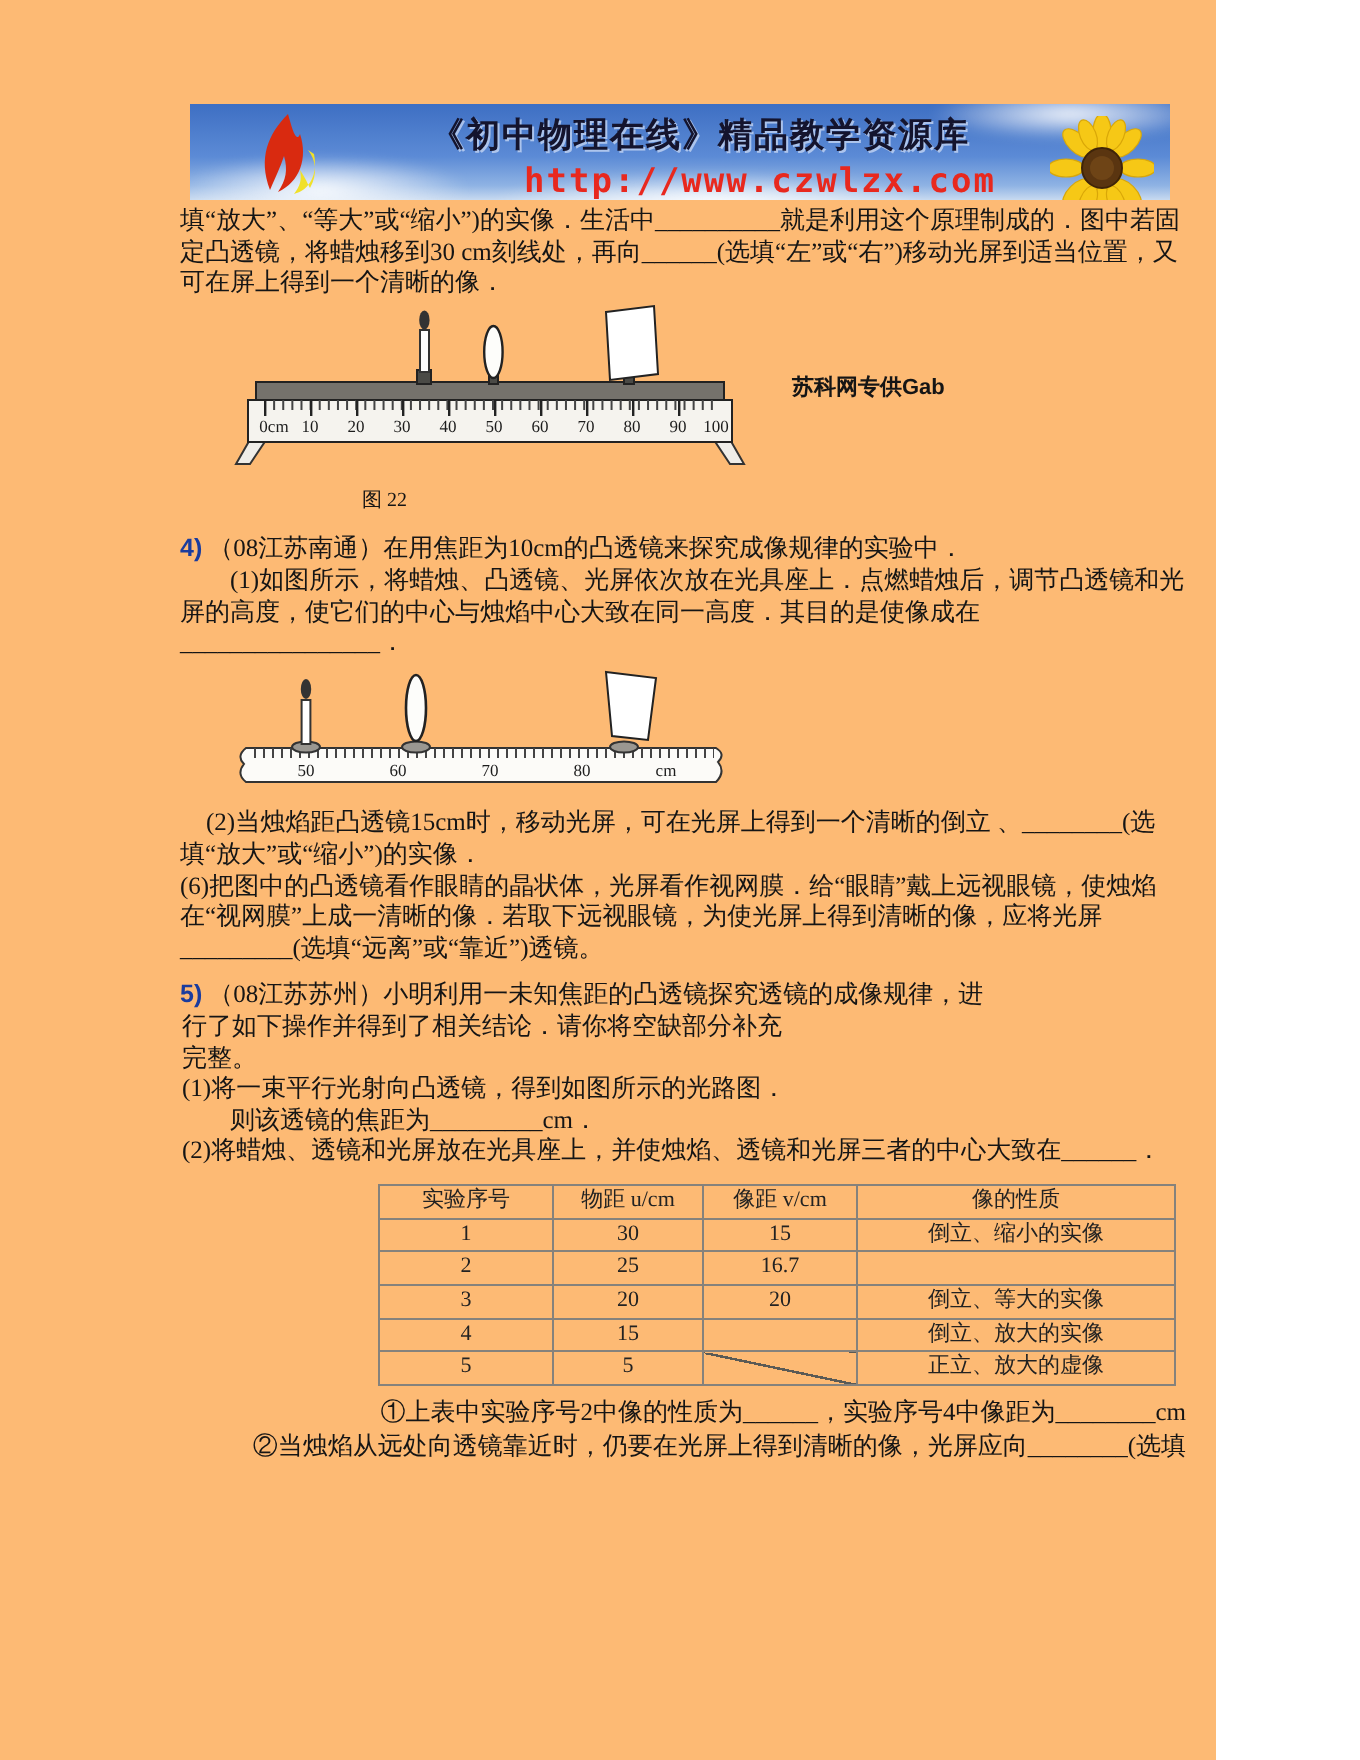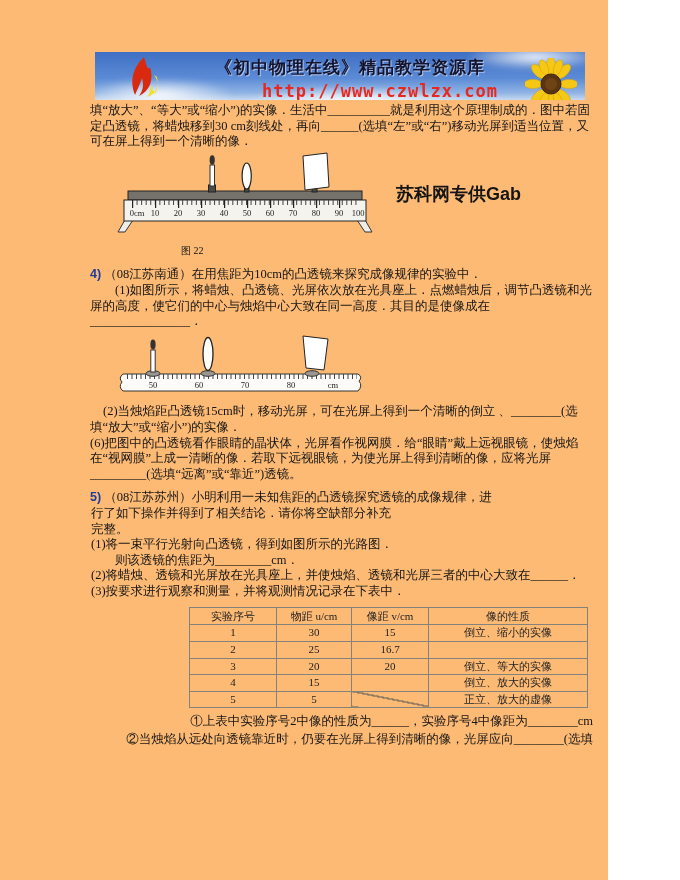--- a/index.html
+++ b/index.html
@@ -27,21 +27,21 @@
   .content{position:absolute;left:90px;top:103px;width:503px;font-size:12.5px;line-height:15.6px;}
   p{margin:0;}
   .qnum{font-weight:bold;color:#1a3c9e;margin-right:3px;font-family:"Liberation Sans","DejaVu Sans",sans-serif;}
   .indent25{text-indent:25px;}
   .indent13{text-indent:13px;}
   .ml13{margin-left:1px;}
   .ml15{margin-left:15px;}
   .ml25{margin-left:25px;}
 
   .fig1row{margin:0 0 0 26px;display:flex;align-items:center;}
-  .watermark{font-weight:bold;font-size:18px;margin-left:22px;margin-top:6px;
+  .watermark{font-weight:bold;font-size:11px;margin-left:22px;margin-top:6px;
              font-family:"Liberation Sans","DejaVu Sans",sans-serif;white-space:nowrap;}
   .caption{margin:9px 0 9px 91px;font-size:10px;}
   .fig2row{margin:4px 0 4px 25px;}
   svg text{font-family:"Liberation Serif","DejaVu Serif",serif;}
 
   .q4{margin-top:1px;}
   .q5{margin-top:8px;}
   .q5 div{white-space:nowrap;}
 
   
@@ -172,21 +172,20 @@
       <p>(6)把图中的凸透镜看作眼睛的晶状体，光屏看作视网膜．给“眼睛”戴上远视眼镜，使烛焰在“视网膜”上成一清晰的像．若取下远视眼镜，为使光屏上得到清晰的像，应将光屏_________(选填“远离”或“靠近”)透镜。</p>
     </div>
 
     <div class="q5">
       <div><span class="qnum">5)</span><span>（08江苏苏州）小明利用一未知焦距的凸透镜探究透镜的成像规律，进</span></div>
       <div class="ml13">行了如下操作并得到了相关结论．请你将空缺部分补充</div>
       <div class="ml13">完整。</div>
       <div class="ml13">(1)将一束平行光射向凸透镜，得到如图所示的光路图．</div>
       <div class="ml25">则该透镜的焦距为_________cm．</div>
       <div class="ml13">(2)将蜡烛、透镜和光屏放在光具座上，并使烛焰、透镜和光屏三者的中心大致在______．</div>
-      <div class="ml13">(3)按要求进行观察和测量，并将观测情况记录在下表中．</div>
     </div>
 
     <table class="results">
       <tbody>
           <tr>
         <th class="cw0">实验序号</th>
         <th class="cw1">物距 u/cm</th>
         <th class="cw2">像距 v/cm</th>
         <th class="cw3">像的性质</th>
       </tr>

